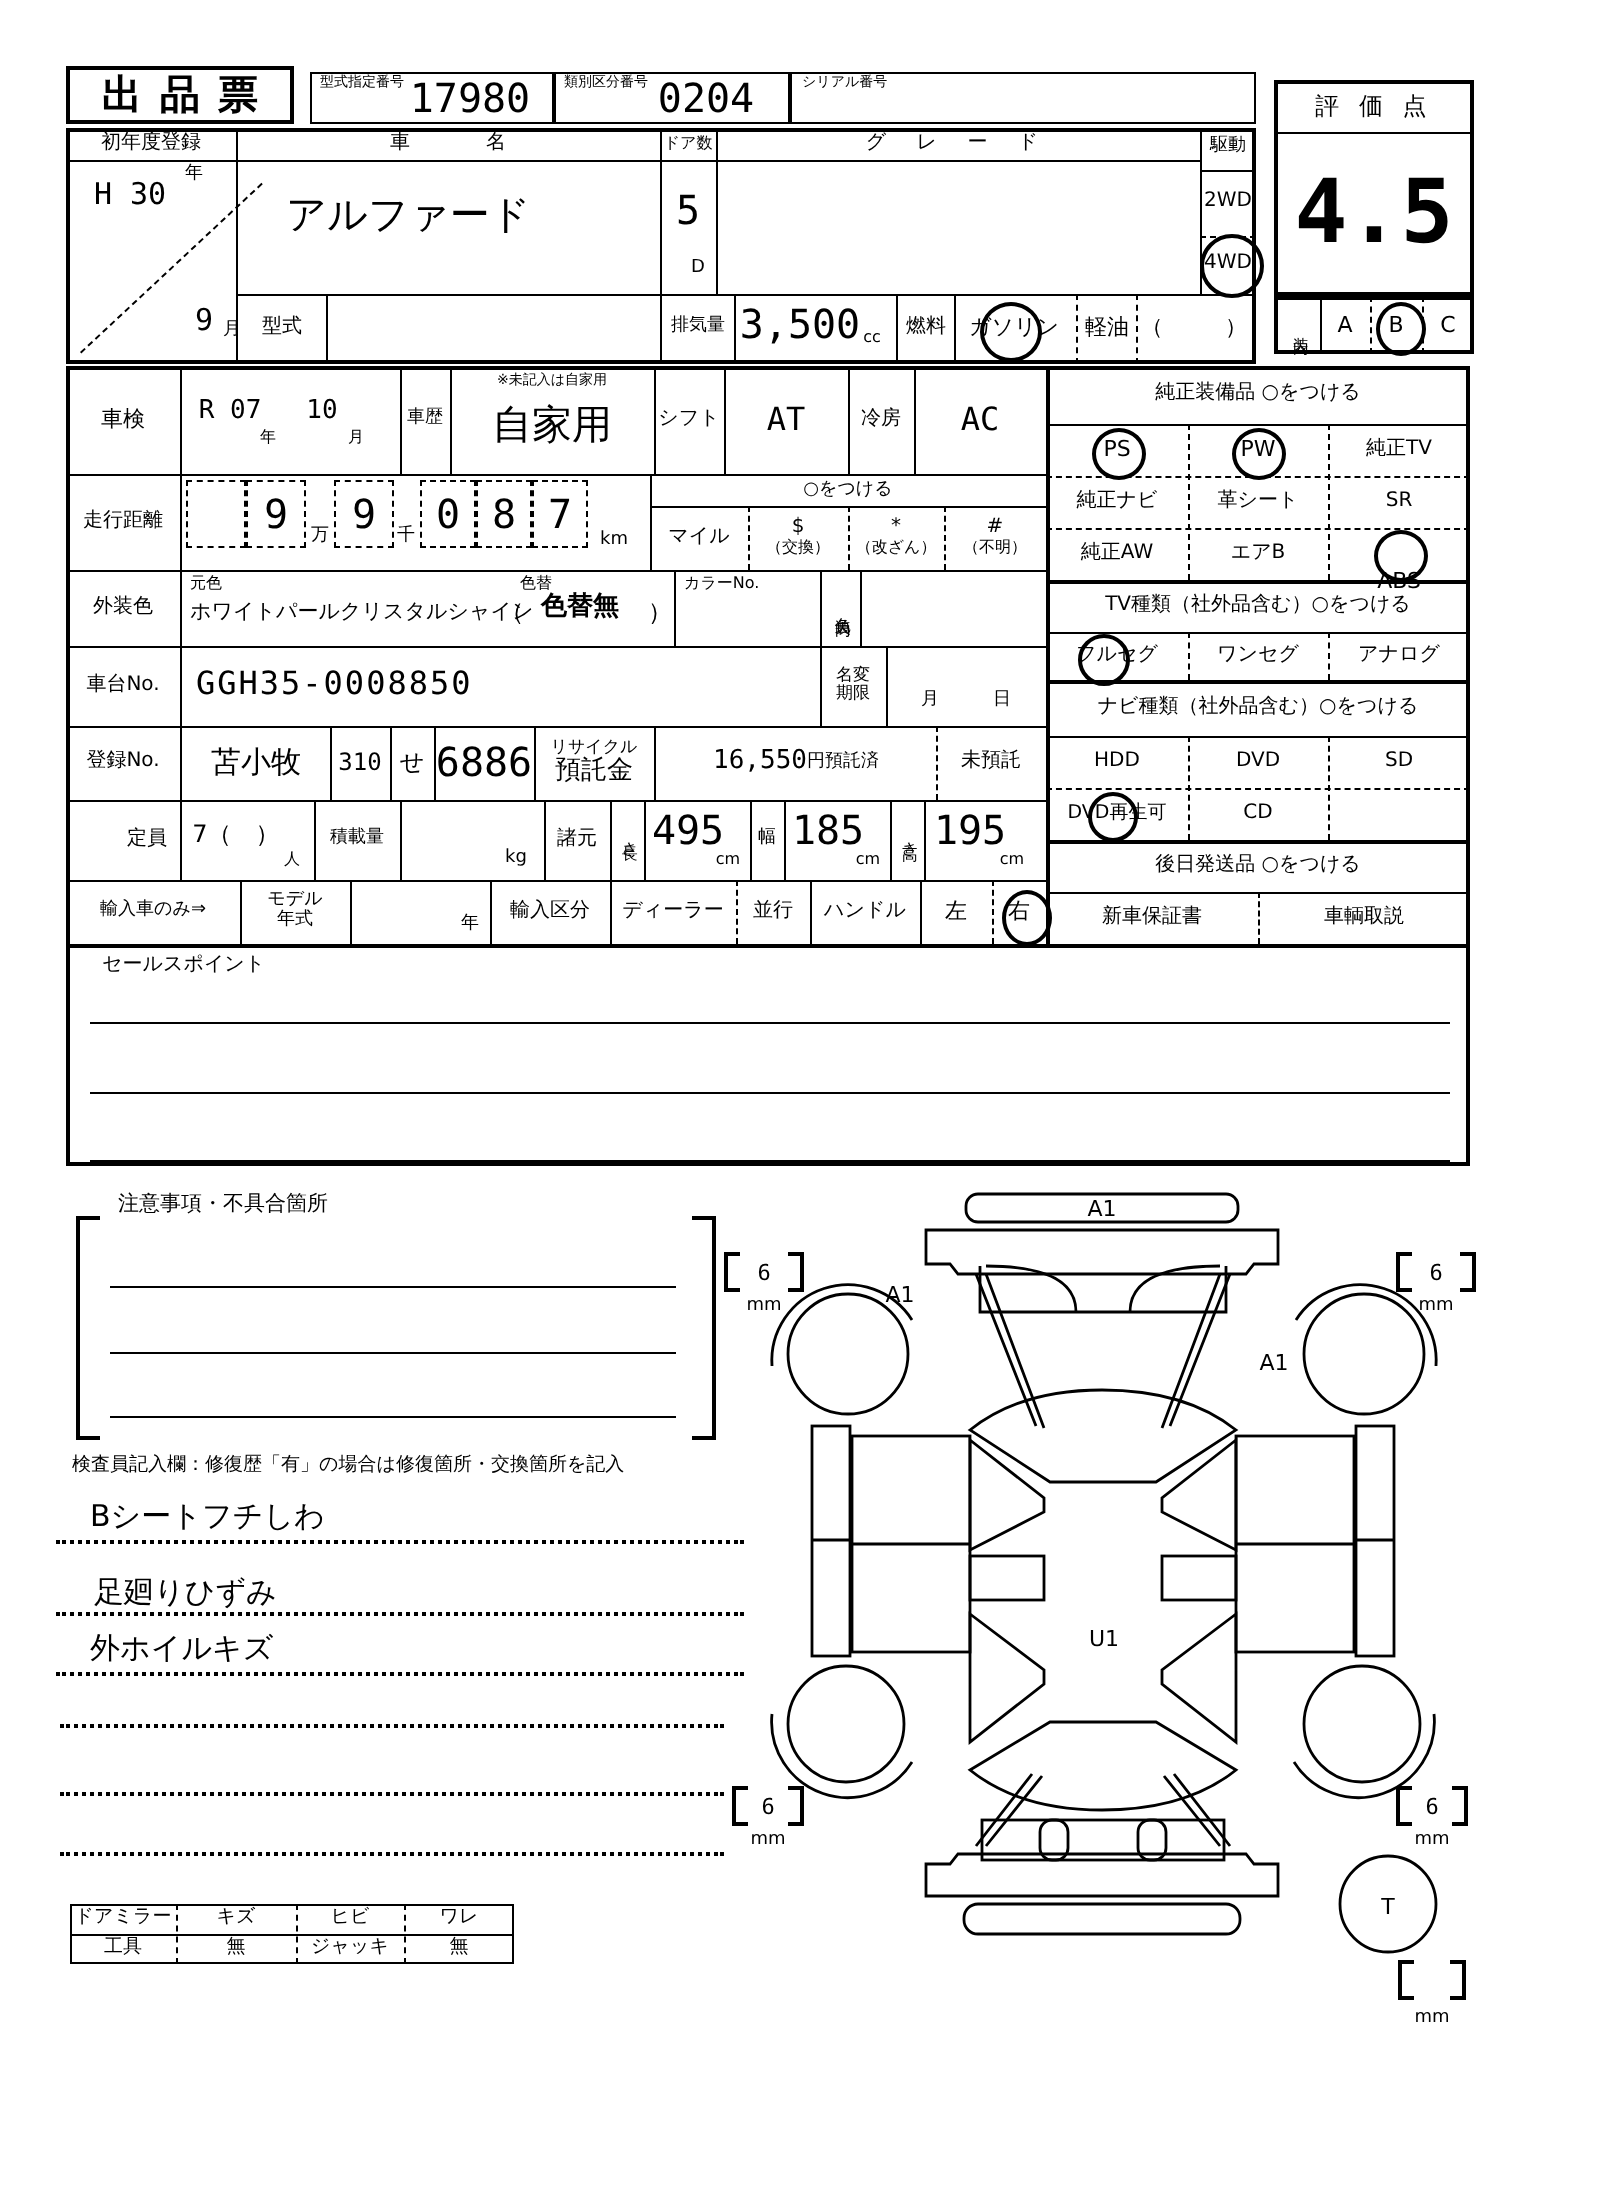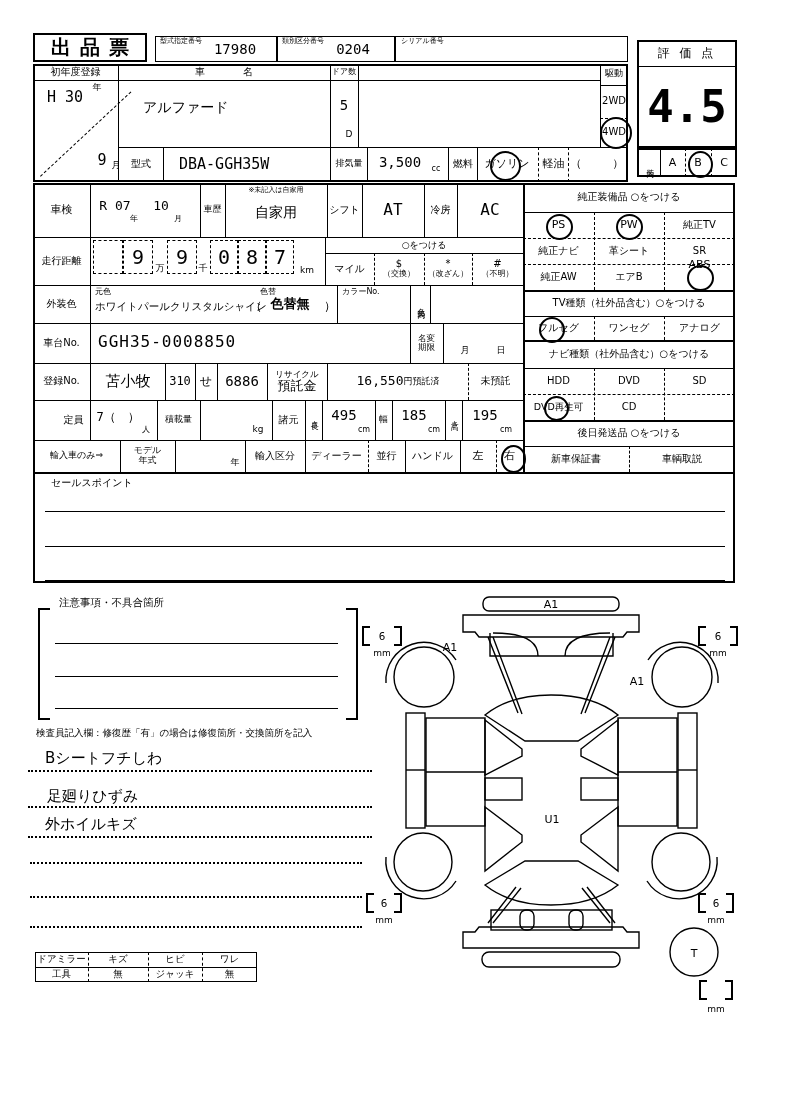--- a/index.html
+++ b/index.html
@@ -17,21 +17,21 @@
   .hln{position:absolute;height:0;border-top:1.2px solid #000;}
   .h2{border-top-width:2px;}
   .hd{position:absolute;height:0;border-top:1.2px dashed #000;}
   .hdot{position:absolute;height:0;border-top:2px dotted #000;}
   .circ{position:absolute;border:2.4px solid #000;border-radius:50%;}
   .dbox{position:absolute;box-sizing:border-box;border:1.5px dashed #000;display:flex;
         align-items:center;justify-content:center;font-size:20px;font-family:"DejaVu Sans Mono",monospace;}
   .mono{font-family:"DejaVu Sans Mono",monospace;}
   .vt{writing-mode:vertical-rl;text-orientation:upright;letter-spacing:-1px;}
   .f7{font-size:7px;}.f8{font-size:8px;}.f9{font-size:9px;}.f10{font-size:10px;}
-  .f11{font-size:11px;}.f12{font-size:12px;}.f13{font-size:13px;}.f14{font-size:14px;}
+  .f11{font-size:11px;}.f12{font-size:12px;}.f13{font-size:13px;}.f14{font-size:20px;}
   .f15{font-size:15px;}.f16{font-size:16px;}.f20{font-size:20px;}
   .bold{font-weight:bold;}
   .brk{position:absolute;display:flex;align-items:stretch;justify-content:space-between;}
   .bl0{width:6px;border:2px solid #000;border-right:none;}
   .br0{width:6px;border:2px solid #000;border-left:none;}
   .brv{flex:1;display:flex;align-items:center;justify-content:center;font-size:11px;
        font-family:"DejaVu Sans Mono",monospace;}
   svg{position:absolute;}
 </style>
 </head>
@@ -71,20 +71,21 @@
   <div class="vln" style="left:118px;top:64px;height:118px;"></div>
   <div class="vln" style="left:330px;top:64px;height:118px;"></div>
   <div class="vln" style="left:358px;top:64px;height:83px;"></div>
   <div class="vln" style="left:600px;top:64px;height:83px;"></div>
   <div class="hln" style="left:33px;top:80px;width:567px;"></div>
   <div class="hln" style="left:118px;top:147px;width:510px;"></div>
 
   <div class="c f10" style="left:33px;top:64px;width:85px;height:16px;">初年度登録</div>
   <div class="c f10" style="left:118px;top:64px;width:212px;height:16px;letter-spacing:14px;padding-left:14px;">車　名</div>
   <div class="c f8" style="left:330px;top:64px;width:28px;height:16px;">ドア数</div>
+  <div class="c f10" style="left:358px;top:64px;width:242px;height:16px;letter-spacing:6px;">グ レ ー ド</div>
   <div class="c f9" style="left:600px;top:66px;width:28px;height:16px;">駆動</div>
 
   <div class="c f15 mono" style="left:40px;top:86px;width:50px;height:22px;">H 30</div>
   <div class="c f9" style="left:90px;top:82px;width:14px;height:12px;">年</div>
   <div class="c f15 mono" style="left:92px;top:150px;width:20px;height:20px;">9</div>
   <div class="c f9" style="left:110px;top:160px;width:12px;height:12px;">月</div>
   <div style="position:absolute;left:40px;top:176px;width:124px;border-top:1.5px dashed #000;transform:rotate(-43deg);transform-origin:0 0;"></div>
 
   <div class="c f14 lt" style="left:140px;top:95px;width:185px;height:25px;">アルファード</div>
 
@@ -93,21 +94,20 @@
 
 
   <div class="hln" style="left:600px;top:85px;width:28px;"></div>
   <div class="c f10" style="left:600px;top:86px;width:28px;height:31px;">2WD</div>
   <div class="hd" style="left:600px;top:118px;width:28px;"></div>
   <div class="c f10" style="left:600px;top:118px;width:28px;height:29px;">4WD</div>
   <div class="circ" style="left:600px;top:117px;width:28px;height:28px;"></div>
 
   <div class="vln" style="left:163px;top:147px;height:35px;"></div>
   <div class="c f10" style="left:120px;top:151px;width:42px;height:26px;">型式</div>
-  <div class="c f15 mono" style="left:167px;top:150px;width:158px;height:28px;justify-content:flex-start;padding-left:12px;">DBA-GGH35W</div>
   <div class="c f9" style="left:331px;top:151px;width:36px;height:26px;">排気量</div>
   <div class="vln" style="left:367px;top:147px;height:35px;"></div>
   <div class="c f14 mono" style="left:372px;top:150px;width:56px;height:26px;">3,500</div>
   <div class="c f8" style="left:428px;top:163px;width:16px;height:12px;text-align:center;">cc</div>
   <div class="vln" style="left:448px;top:147px;height:35px;"></div>
   <div class="c f10" style="left:449px;top:151px;width:28px;height:26px;">燃料</div>
   <div class="vln" style="left:477px;top:147px;height:35px;"></div>
   <div class="c f11" style="left:478px;top:151px;width:58px;height:26px;">ガソリン</div>
   <div class="circ" style="left:490px;top:151px;width:27px;height:26px;"></div>
   <div class="vd" style="left:538px;top:147px;height:35px;"></div>
@@ -276,21 +276,21 @@
   <div class="hd" style="left:523px;top:238px;width:212px;"></div>
   <div class="hd" style="left:523px;top:264px;width:212px;"></div>
   <div class="c f11" style="left:523px;top:212px;width:71px;height:26px;">PS</div>
   <div class="c f11" style="left:594px;top:212px;width:70px;height:26px;">PW</div>
   <div class="c f10" style="left:664px;top:212px;width:71px;height:26px;">純正TV</div>
   <div class="c f10" style="left:523px;top:238px;width:71px;height:26px;">純正ナビ</div>
   <div class="c f10" style="left:594px;top:238px;width:70px;height:26px;">革シート</div>
   <div class="c f10" style="left:664px;top:238px;width:71px;height:26px;">SR</div>
   <div class="c f10" style="left:523px;top:264px;width:71px;height:26px;">純正AW</div>
   <div class="c f10" style="left:594px;top:264px;width:70px;height:26px;">エアB</div>
-  <div class="c f11" style="left:664px;top:252px;width:71px;height:26px;">ABS</div>
+  <div class="c f11" style="left:664px;top:278px;width:71px;height:26px;">ABS</div>
   <div class="circ" style="left:546px;top:214px;width:23px;height:22px;"></div>
   <div class="circ" style="left:616px;top:214px;width:23px;height:22px;"></div>
   <div class="circ" style="left:687px;top:265px;width:23px;height:22px;"></div>
 
   <div class="hln h2" style="left:523px;top:290px;width:212px;"></div>
   <div class="c f10" style="left:523px;top:292px;width:212px;height:22px;">TV種類（社外品含む）○をつける</div>
   <div class="hln" style="left:523px;top:316px;width:212px;"></div>
   <div class="vd" style="left:594px;top:316px;height:24px;"></div>
   <div class="vd" style="left:664px;top:316px;height:24px;"></div>
   <div class="c f10" style="left:523px;top:316px;width:71px;height:24px;">フルセグ</div>

